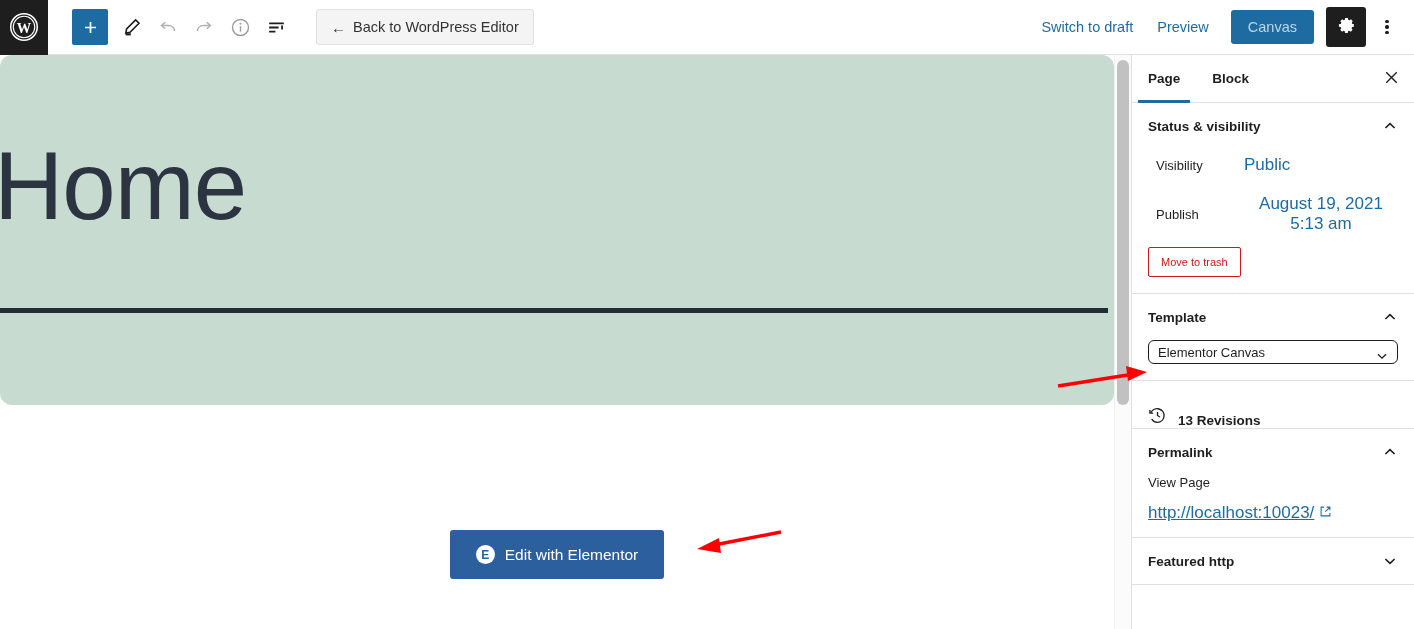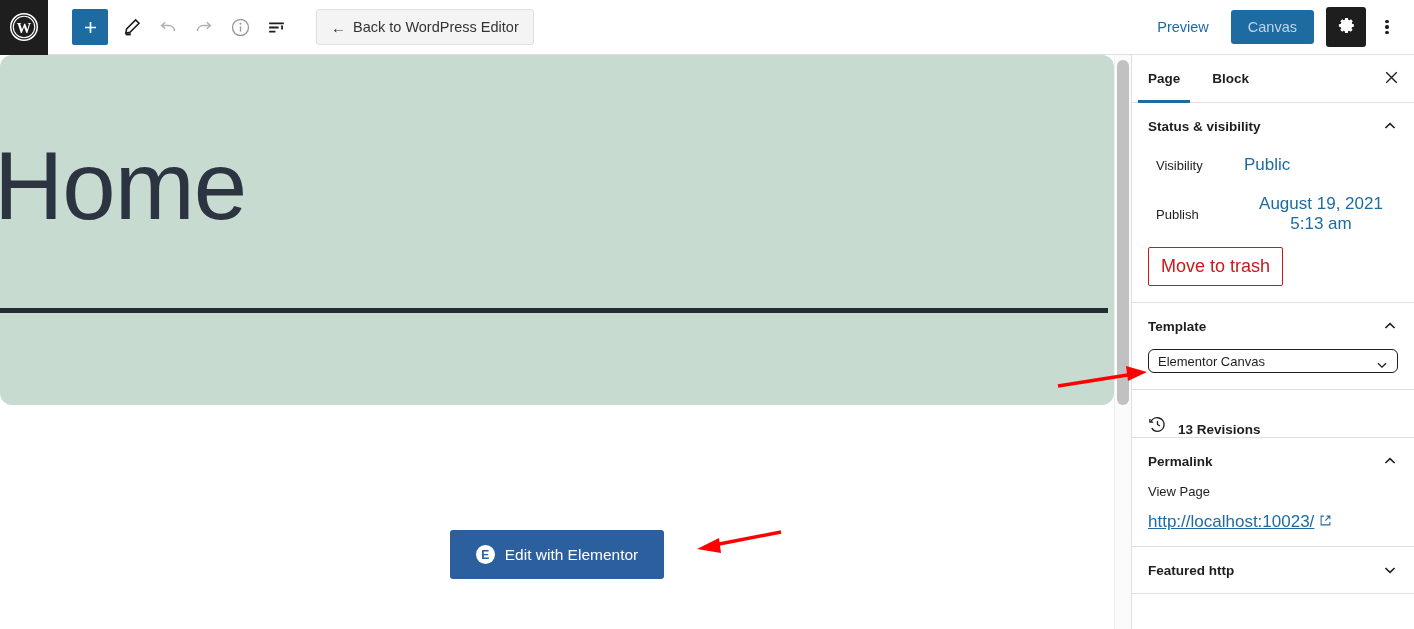--- a/index.html
+++ b/index.html
@@ -196,21 +196,21 @@
     min-height: 32px; margin-bottom: 13px; margin-left: 8px;
   }
   .row .lbl { width: 88px; font-size: 13px; color: #1e1e1e; flex: none; }
   .row .val-link {
     color: #1e6ba1; font-size: 17px; background: none; border: none;
     cursor: pointer; padding: 0;
     font-family: "Liberation Sans", sans-serif;
   }
   .trash-btn {
     background: #ffffff; border: 1px solid #cc1818; border-radius: 2px;
-    color: #cc1818; font-size: 18px;
+    color: #cc1818; font-size: 11px;
     padding: 8px 12px; cursor: pointer; margin-bottom: 16px;
     font-family: "Liberation Sans", sans-serif;
   }
 
   .select-wrap { position: relative; margin-bottom: 16px; }
   .tpl-select {
     width: 100%; height: 24px;
     border: 1px solid #1e1e1e; border-radius: 6px;
     background: #ffffff; color: #1e1e1e;
     font-size: 13px; padding: 0 28px 0 9px;
@@ -309,20 +309,21 @@
       </span>
     </button>
   </div>
 
   <button class="back-btn">
     <span class="arrowleft">←</span>
     <span>Back to WordPress Editor</span>
   </button>
 
   <div class="tb-right">
+    <button class="link-btn">Switch to draft</button>
     <button class="link-btn">Preview</button>
     <button class="update-btn">Canvas</button>
 
     <button class="gear-btn">
       <span>
         <svg width="19" height="19" viewBox="0 0 20 20">
           <path fill="#ffffff" d="M10 6.6a3.4 3.4 0 100 6.8 3.4 3.4 0 000-6.8zm0 5.2a1.8 1.8 0 110-3.6 1.8 1.8 0 010 3.6z"></path>
           <path fill="#ffffff" d="M18 8.6l-1.9-.3a6.4 6.4 0 00-.6-1.4l1.1-1.5-1.9-1.9-1.5 1.1a6.4 6.4 0 00-1.4-.6L11.4 2H8.6l-.3 1.9a6.4 6.4 0 00-1.4.6L5.4 3.5 3.5 5.4l1.1 1.5a6.4 6.4 0 00-.6 1.4L2 8.6v2.8l1.9.3c.15.5.35.96.6 1.4l-1.1 1.5 1.9 1.9 1.5-1.1c.44.25.9.45 1.4.6l.3 1.9h2.8l.3-1.9c.5-.15.96-.35 1.4-.6l1.5 1.1 1.9-1.9-1.1-1.5c.25-.44.45-.9.6-1.4l1.9-.3V8.6z"></path>
         </svg>
       </span>

